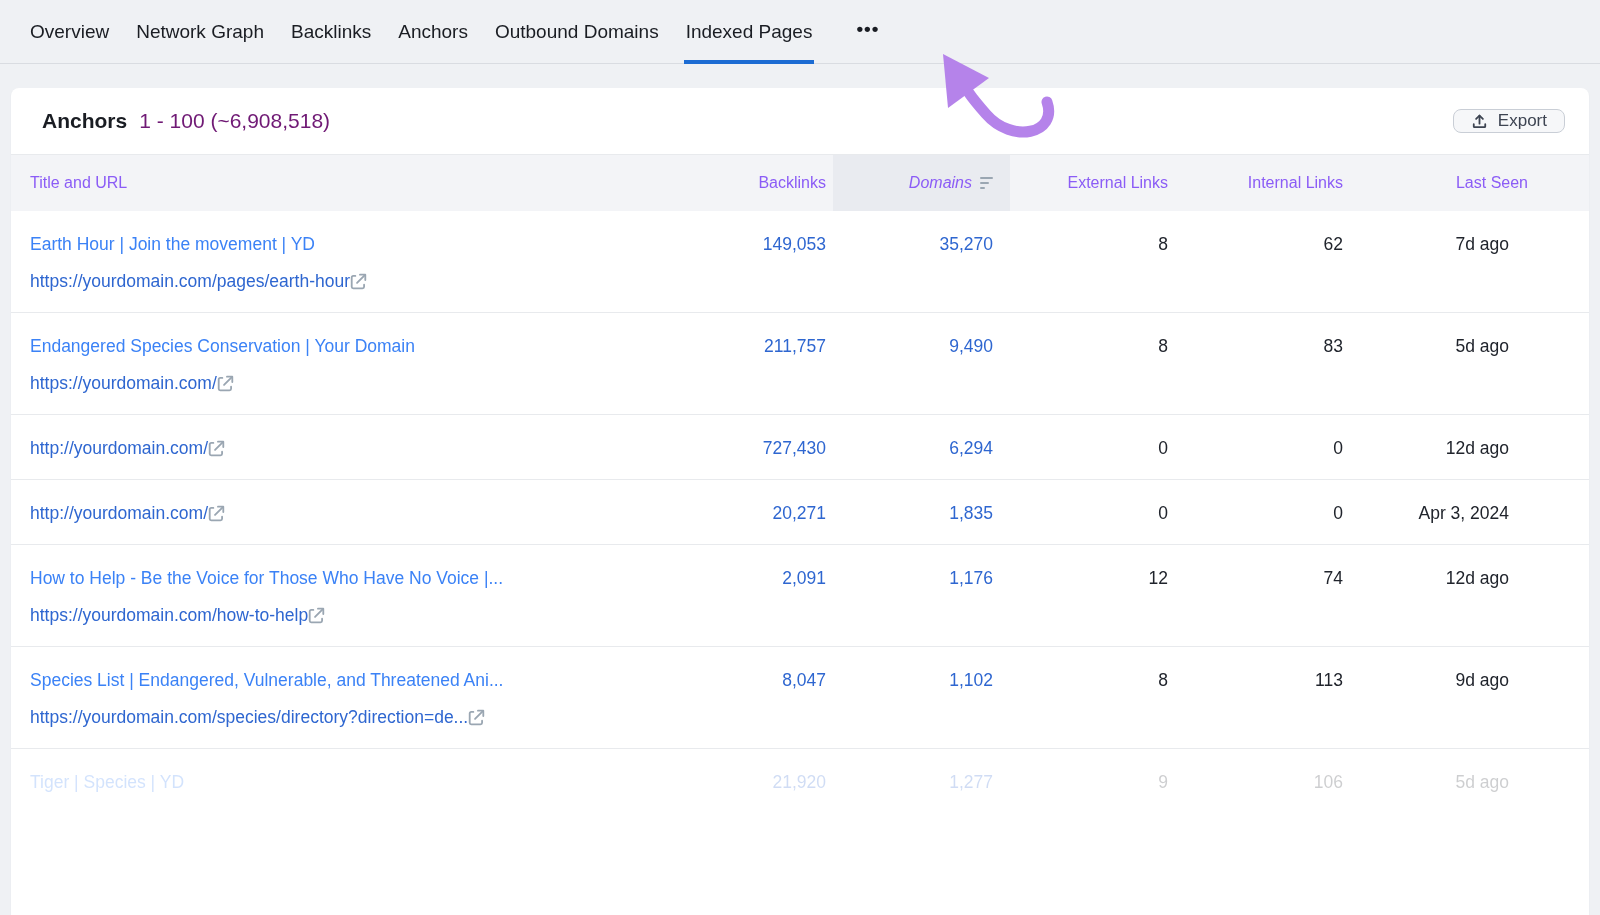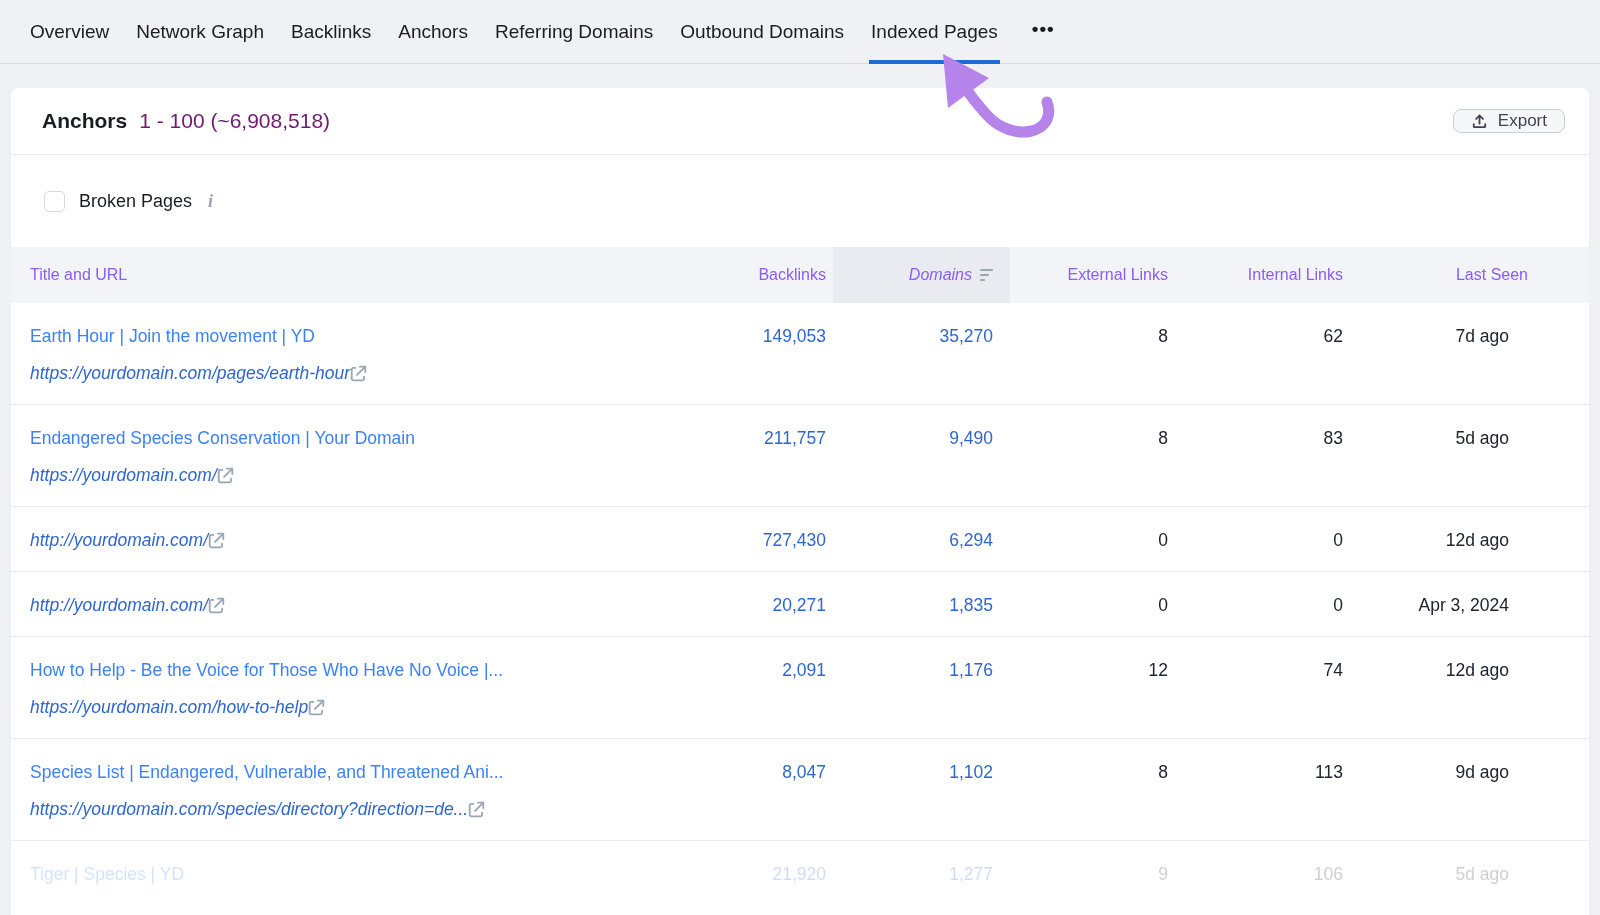--- a/index.html
+++ b/index.html
@@ -10,21 +10,21 @@
     color: #20242c;
     position: relative;
   }
 
   
   .topnav {
     height: 64px;
     display: flex;
     align-items: center;
     padding: 0 30px;
-    gap: 34px;
+    gap: 44px;
     border-bottom: 1px solid #d9dce1;
     position: relative;
   }
   .tab {
     font-size: 19px;
     font-weight: 500;
     color: #1a1d23;
     cursor: pointer;
     position: relative;
     height: 64px;
@@ -160,21 +160,21 @@
   .cell.num { text-align: right; }
   .cell.c1 { padding-right: 7px; }
   .cell.c2 { padding-right: 17px; }
   .cell.c3 { padding-right: 3px; }
   .cell.c4 { padding-right: 8px; }
   .cell.c5 { padding-right: 80px; }
   .cell.link-num a { color: var(--link-blue, #2e66d0); text-decoration: none; cursor: pointer; }
 
   .row-title { color: #3b82f6; margin-bottom: 13px; }
   .row-url {
-    display: flex; align-items: center; gap: 0; font-style: italic;
+    display: flex; align-items: center; gap: 0;
   }
   .row-url a {
     color: var(--link-blue, #2e66d0);
     text-decoration: none;
     cursor: pointer;
     white-space: nowrap;
   }
   .ext-icon { flex: none; display: block; cursor: pointer; }
 </style>
 </head>
@@ -191,23 +191,20 @@
       </div>
 
   <div class="tab">
         <span>Backlinks</span>
       </div>
 
   <div class="tab">
         <span>Anchors</span>
       </div>
 
-  <div class="tab">
-        <span>Referring Domains</span>
-      </div>
 
   <div class="tab">
         <span>Outbound Domains</span>
       </div>
 
   <div class="tab active">
         <span>Indexed Pages</span>
       </div>
 </div>
   <div class="more-dots">•••</div>
@@ -229,25 +226,20 @@
         <svg width="17" height="17" viewBox="0 0 16 16" fill="none" stroke="#3d4452" stroke-width="1.7" stroke-linecap="round" stroke-linejoin="round">
           <path d="M8 10 V2.6"></path>
           <path d="M4.8 5.6 L8 2.4 L11.2 5.6"></path>
           <path d="M2.6 10.6 V12.6 Q2.6 13.3 3.3 13.3 H12.7 Q13.4 13.3 13.4 12.6 V10.6"></path>
         </svg>
       </span>
       <span>Export</span>
     </button>
   </div>
 
-  <div class="filter-row">
-    <span class="checkbox"></span>
-    <span class="filter-label">Broken Pages</span>
-    <span class="info-icon">i</span>
-  </div>
 
   <div class="tbl-grid thead">
     <div class="th c0">Title and URL</div>
     <div class="th c1">Backlinks</div>
     <div class="th c2">
       <span>Domains</span>
       <span class="sort-icon">
           <i></i>
           <i></i>
           <i></i>

